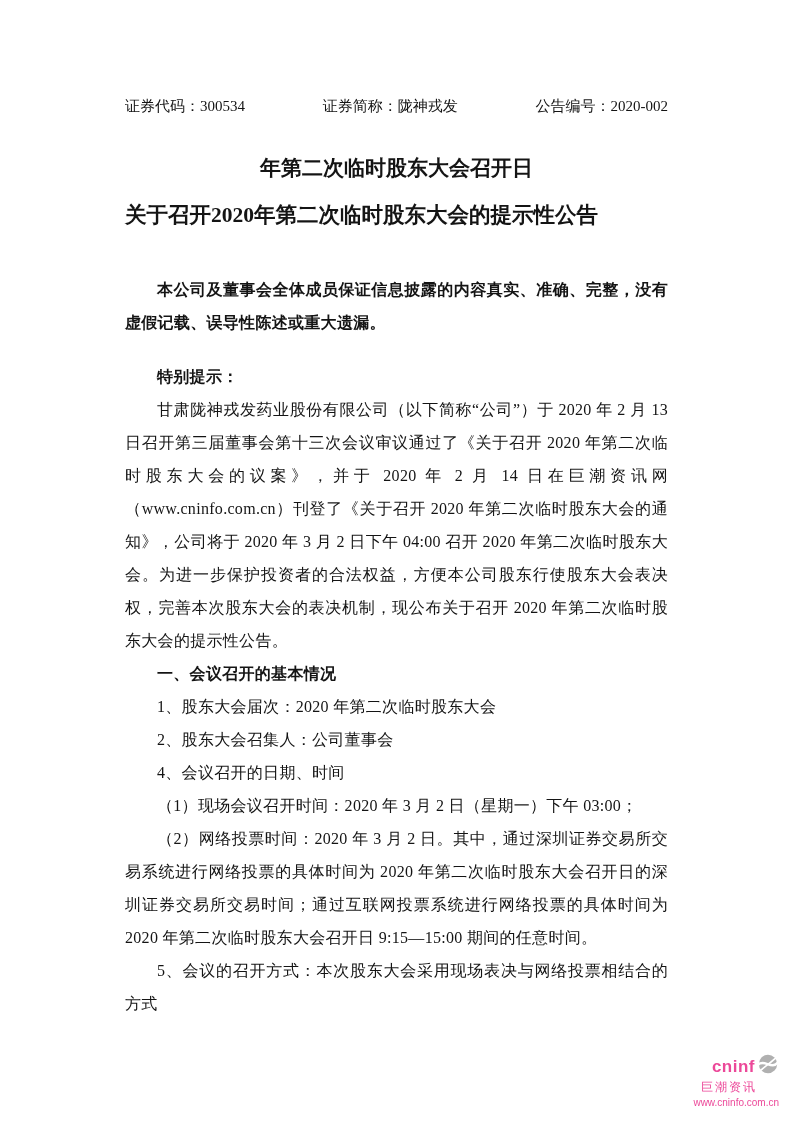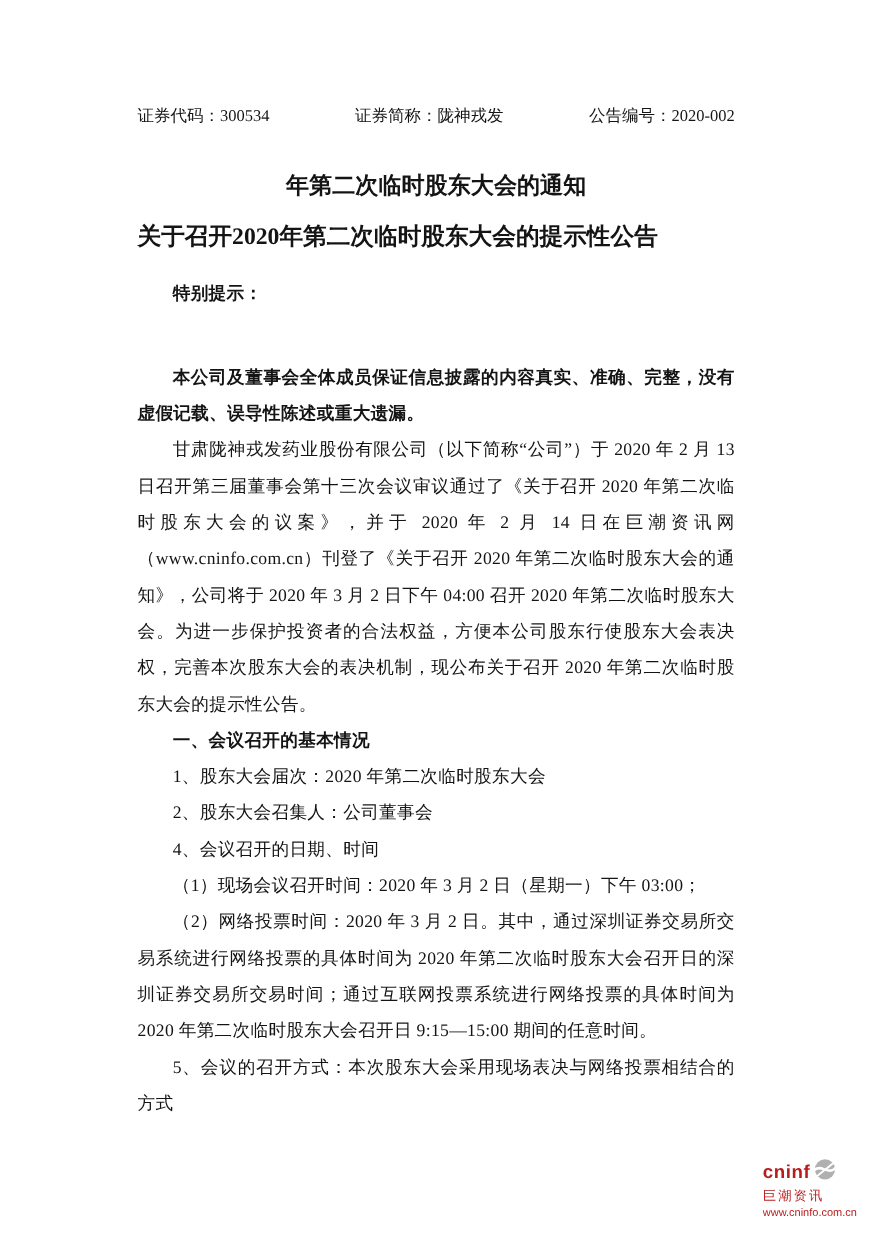--- a/index.html
+++ b/index.html
@@ -53,21 +53,22 @@
   }
   .section-heading {
     font-weight: bold;
   }
   .watermark {
     position: absolute;
     right: 14px;
     bottom: 14px;
     display: flex;
     flex-direction: column;
-    color: #b91c1c;
+    align-items: flex-end;
+    color: #ec4899;
     font-family: "Liberation Sans", "DejaVu Sans", sans-serif;
     line-height: 1.15;
     user-select: none;
   }
   .watermark .logo-row {
     display: flex;
     align-items: center;
     gap: 2px;
   }
   .watermark .logo-text {
@@ -91,26 +92,26 @@
 <body>
 
 <div class="page">
 
   <div class="header-row">
     <span>证券代码：300534</span>
     <span>证券简称：陇神戎发</span>
     <span>公告编号：2020-002</span>
   </div>
 
-  <h1 class="title-company">年第二次临时股东大会的通知</h1>
+  <h1 class="title-company">年第二次临时股东大会召开日</h1>
   <h2 class="title-subject">关于召开2020年第二次临时股东大会的提示性公告</h2>
 
+  <p class="bodytext disclaimer">本公司及董事会全体成员保证信息披露的内容真实、准确、完整，没有虚假记载、误导性陈述或重大遗漏。</p>
+
   <p class="bodytext special-note-heading">特别提示：</p>
-
-  <p class="bodytext disclaimer">本公司及董事会全体成员保证信息披露的内容真实、准确、完整，没有虚假记载、误导性陈述或重大遗漏。</p>
   <p class="bodytext">甘肃陇神戎发药业股份有限公司（以下简称“公司”）于 2020 年 2 月 13 日召开第三届董事会第十三次会议审议通过了《关于召开 2020 年第二次临时股东大会的议案》，并于 2020 年 2 月 14 日在巨潮资讯网（www.cninfo.com.cn）刊登了《关于召开 2020 年第二次临时股东大会的通知》，公司将于 2020 年 3 月 2 日下午 04:00 召开 2020 年第二次临时股东大会。为进一步保护投资者的合法权益，方便本公司股东行使股东大会表决权，完善本次股东大会的表决机制，现公布关于召开 2020 年第二次临时股东大会的提示性公告。</p>
 
   <p class="bodytext section-heading">一、会议召开的基本情况</p>
   <p class="bodytext">1、股东大会届次：2020 年第二次临时股东大会</p>
   <p class="bodytext">2、股东大会召集人：公司董事会</p>
   <p class="bodytext">4、会议召开的日期、时间</p>
   <p class="bodytext">（1）现场会议召开时间：2020 年 3 月 2 日（星期一）下午 03:00；</p>
   <p class="bodytext">（2）网络投票时间：2020 年 3 月 2 日。其中，通过深圳证券交易所交易系统进行网络投票的具体时间为 2020 年第二次临时股东大会召开日的深圳证券交易所交易时间；通过互联网投票系统进行网络投票的具体时间为 2020 年第二次临时股东大会召开日 9:15—15:00 期间的任意时间。</p>
   <p class="bodytext">5、会议的召开方式：本次股东大会采用现场表决与网络投票相结合的方式</p>
 

